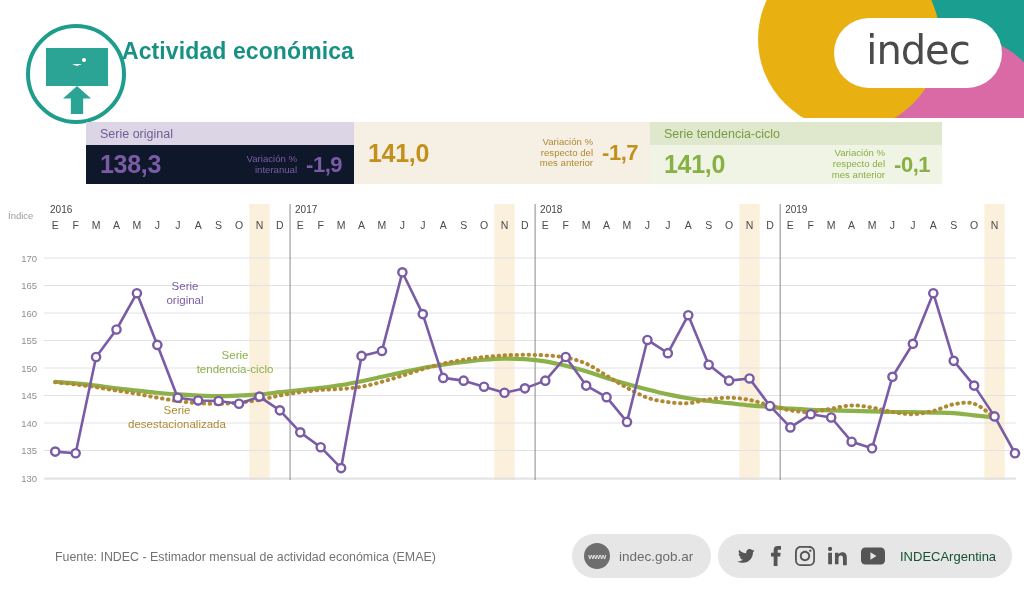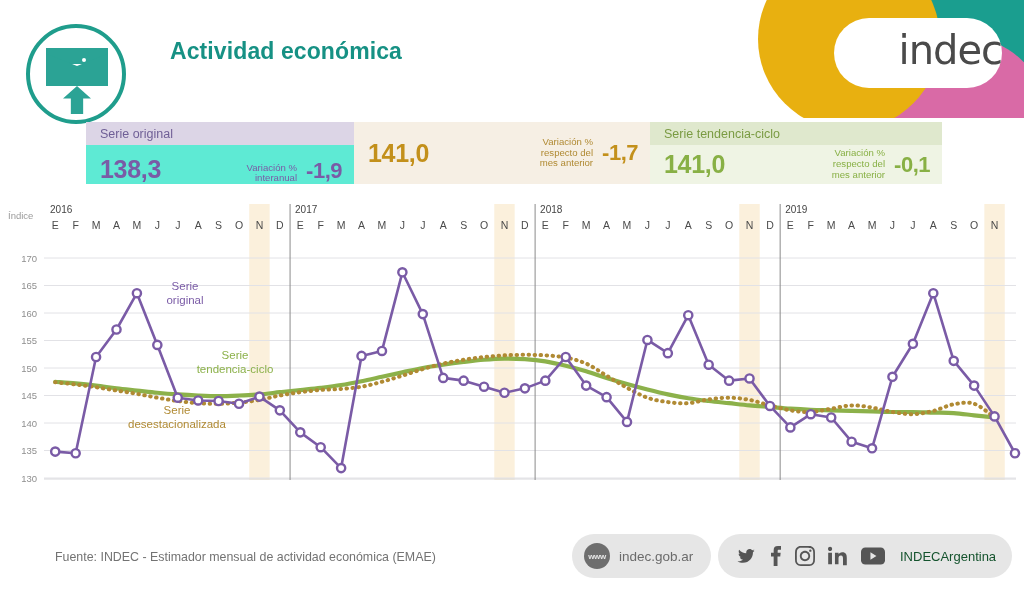--- a/index.html
+++ b/index.html
@@ -24,21 +24,21 @@
     position:absolute;left:126px;top:36px;width:170px;height:160px;
     background:#d96aa6;border-radius:50%;
   }
   .deco .yellow{
     position:absolute;left:8px;top:-52px;width:182px;height:182px;
     background:#e8b010;border-radius:50%;
   }
   .deco .logo-pill{
     position:absolute;left:84px;top:18px;width:168px;height:70px;
     background:#ffffff;border-radius:38px;
-    display:flex;align-items:center;justify-content:flex-end;
+    display:flex;align-items:center;justify-content:center;
   }
   .deco .logo-pill .word{
     font-family:"DejaVu Sans",sans-serif;
     font-size:40px;letter-spacing:-1px;color:#4a4a4a;font-weight:400;
     line-height:1;padding-bottom:6px;
   }
 
   
   .hdr-icon{
     position:absolute;left:26px;top:24px;width:100px;height:100px;
@@ -60,21 +60,21 @@
     background:#ffffff;
   }
   .hdr-icon .arrow{
     position:absolute;left:33px;top:58px;width:28px;height:28px;
     background:#2ba395;
     clip-path:polygon(50% 0,100% 45%,72% 45%,72% 100%,28% 100%,28% 45%,0 45%);
   }
 
   .title{
     position:absolute;left:122px;top:38px;
-    font-size:23px;font-weight:bold;color:#169184;letter-spacing:0.1px;margin-left:48px;
+    font-size:23px;font-weight:bold;color:#169184;letter-spacing:0.1px;
   }
   .subtitle{
     position:absolute;left:122px;top:68px;width:640px;
     font-size:13.5px;font-style:italic;color:#555;line-height:1.52;
   }
 
   
   .kpi{
     position:absolute;left:86px;top:122px;width:856px;height:62px;
     display:flex;
@@ -91,21 +91,21 @@
     flex:1;display:flex;align-items:center;padding-left:14px;
     box-sizing:border-box;
   }
   .kpi-val{font-size:25px;font-weight:bold;letter-spacing:-0.3px;}
   .kpi-varlabel{
     font-size:9.6px;line-height:1.12;text-align:right;margin-left:auto;
   }
   .kpi-var{font-size:22px;font-weight:bold;margin-left:9px;margin-right:12px;letter-spacing:-0.5px;}
 
   .c1 .kpi-head{background:#dcd5e6;color:#6f5f96;}
-  .c1 .kpi-body{background:#5eead4;align-items:flex-end;}
+  .c1 .kpi-body{background:#0f172a;}
   .c1 .kpi-val,.c1 .kpi-var{color:#7a5ba6;}
   .c1 .kpi-varlabel{color:#7a5ba6;}
 
   .c2 .kpi-head{background:#ecdfcb;color:#a8822e;}
   .c2 .kpi-body{background:#f6efe4;}
   .c2 .kpi-val,.c2 .kpi-var{color:#c3901b;}
   .c2 .kpi-varlabel{color:#b08a33;}
 
   .c3 .kpi-head{background:#dfe8cd;color:#7a9b43;}
   .c3 .kpi-body{background:#eff4e4;}

